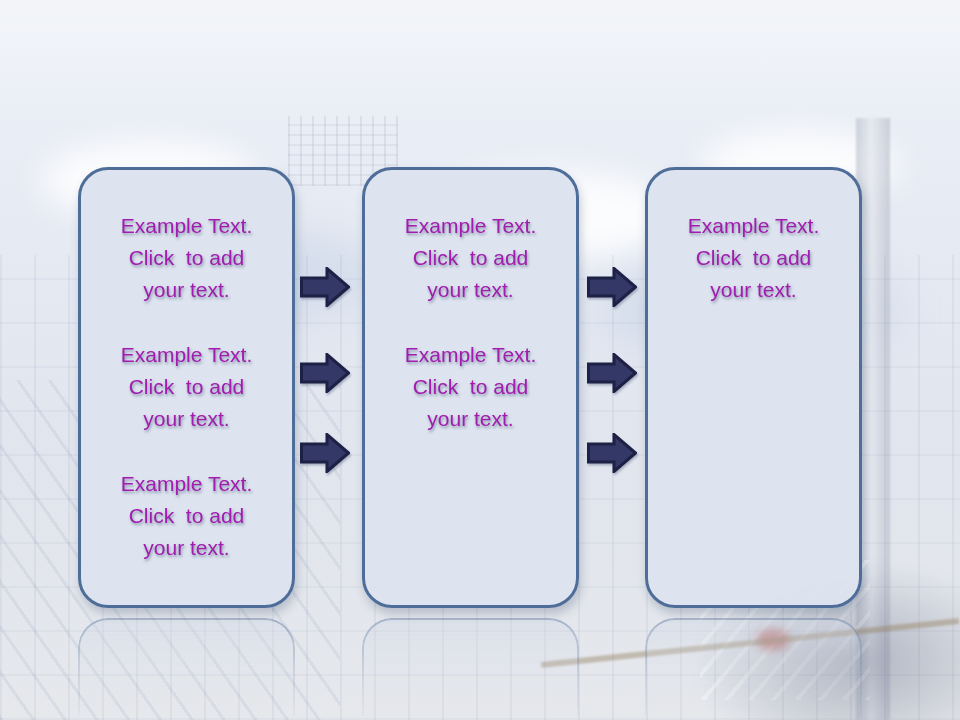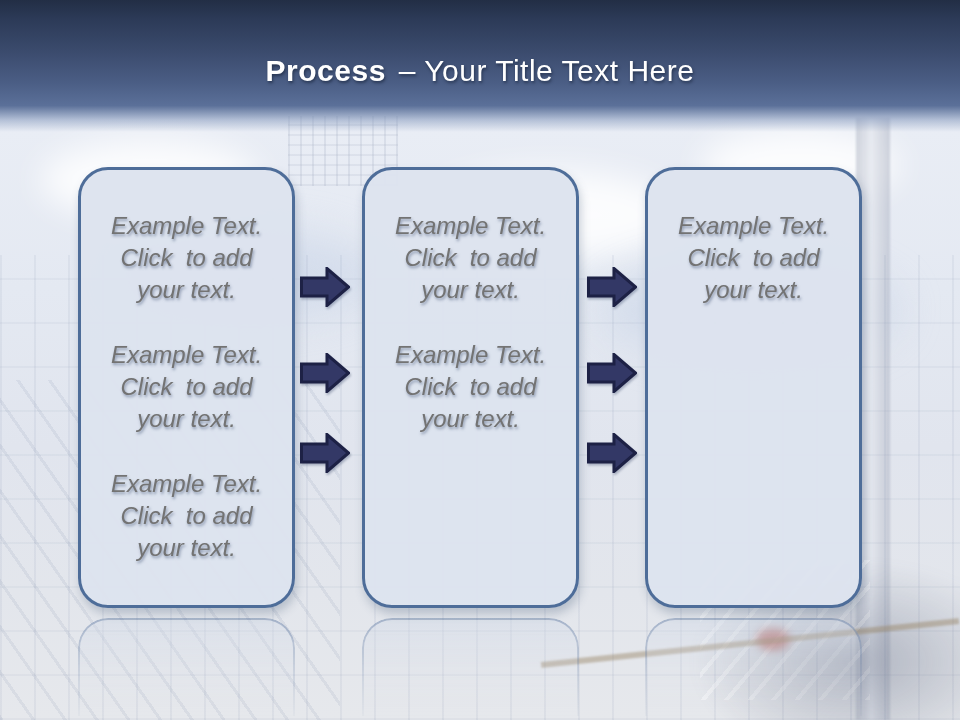--- a/index.html
+++ b/index.html
@@ -83,22 +83,22 @@
     border-radius: 30px;
     box-shadow: 2px 6px 10px rgba(70,90,120,0.28);
     display: flex; flex-direction: column; align-items: center;
     padding-top: 40px; gap: 33px;
   }
   .pbox-1 { left: 78px; }
   .pbox-2 { left: 362px; }
   .pbox-3 { left: 645px; }
   .ptext {
     margin: 0; text-align: center;
-    font-style: italic; font-size: 24px; line-height: 32px;
-    color: #737373;
+    font-size: 21px; line-height: 32px;
+    color: #a21caf;
     text-shadow: 1px 2px 3px rgba(105,120,148,0.75);
     cursor: text;
   }
   .pline { display: block; white-space: pre-wrap; }
 
   
   .arrow { position: absolute; width: 50px; height: 40px;
            filter: drop-shadow(1px 2px 1px rgba(80,92,122,0.40)); }
   .arrow polygon { fill: #333866; stroke: #1d2145; stroke-width: 3; stroke-linejoin: miter; }
   .ar-c1 { left: 300px; }
@@ -140,23 +140,20 @@
     <div class="bg-stairs-right"></div>
     <div class="bg-dark-foreground"></div>
     <div class="bg-red-detail"></div>
     <div class="bg-pipe-bottom"></div>
   </div>
 
   <div class="reflection refl-1"></div>
   <div class="reflection refl-2"></div>
   <div class="reflection refl-3"></div>
 
-  <div class="header">
-    <h1 class="title"><span class="title-bold">Process</span><span class="title-rest">– Your Title Text Here</span></h1>
-  </div>
 
   <div class="pbox pbox-1">
     <p class="ptext">
       <span class="pline">Example Text.</span>
       <span class="pline">Click  to add</span>
       <span class="pline">your text.</span>
     </p>
     <p class="ptext">
       <span class="pline">Example Text.</span>
       <span class="pline">Click  to add</span>

